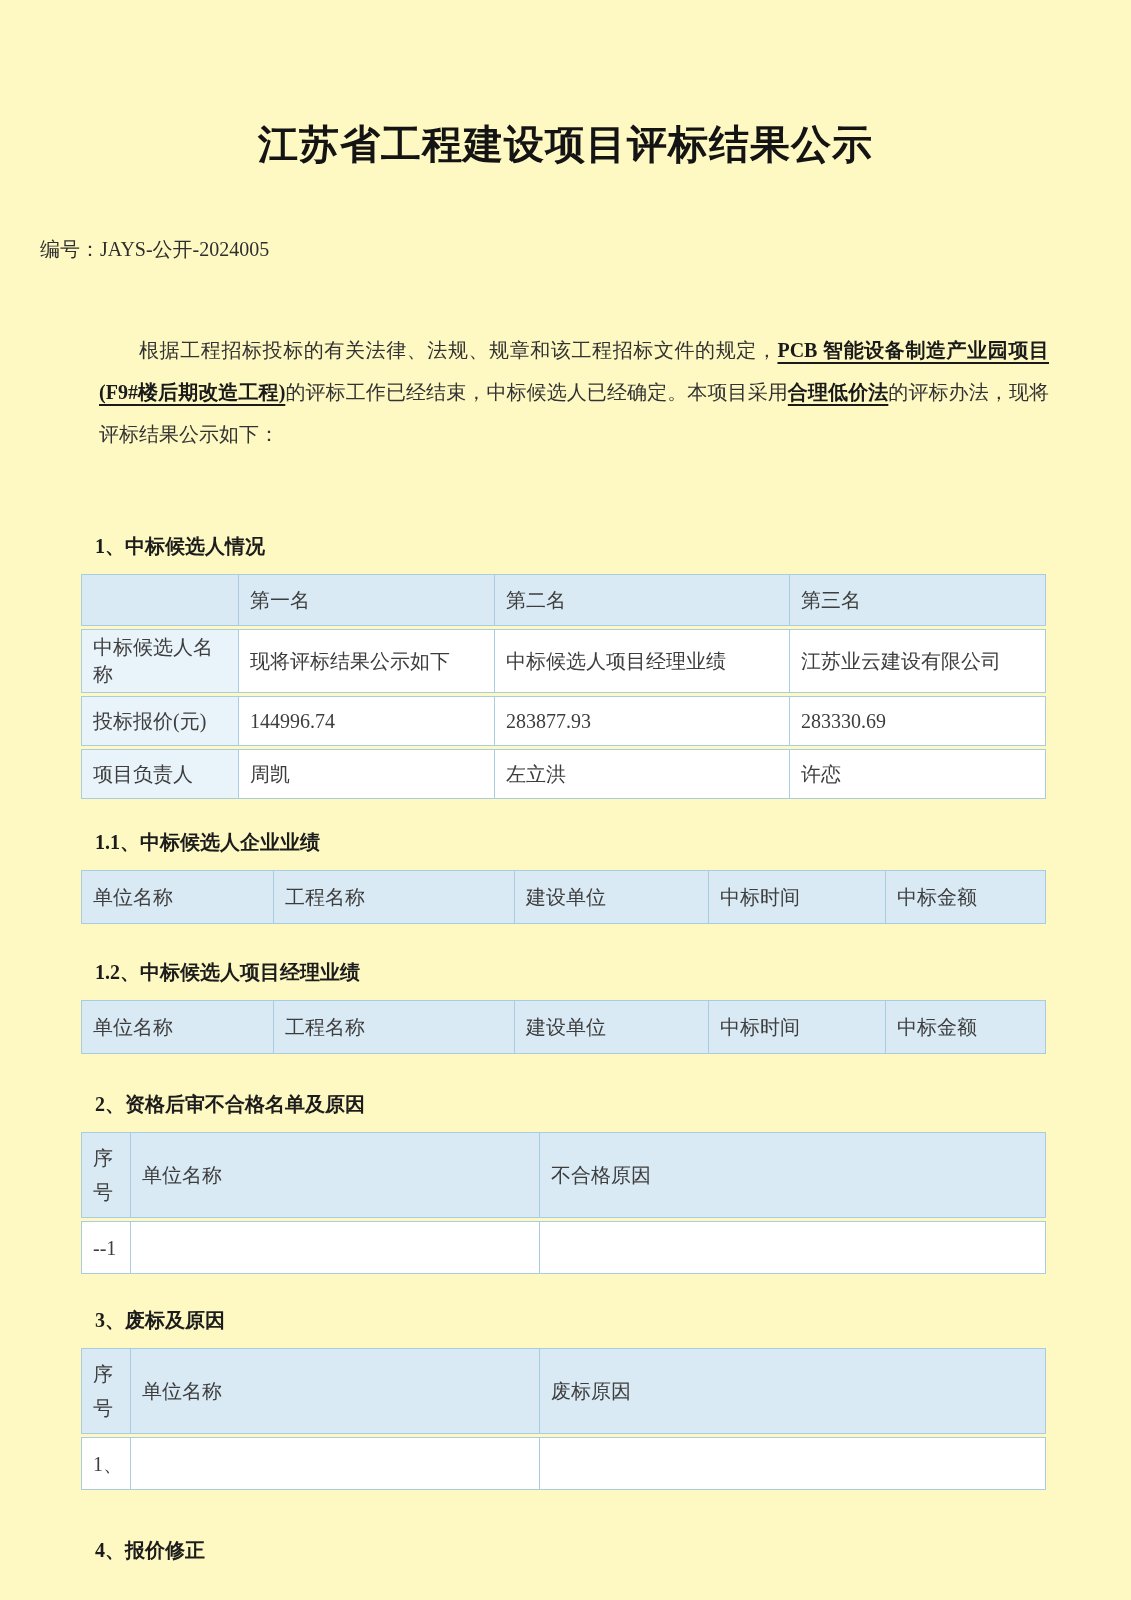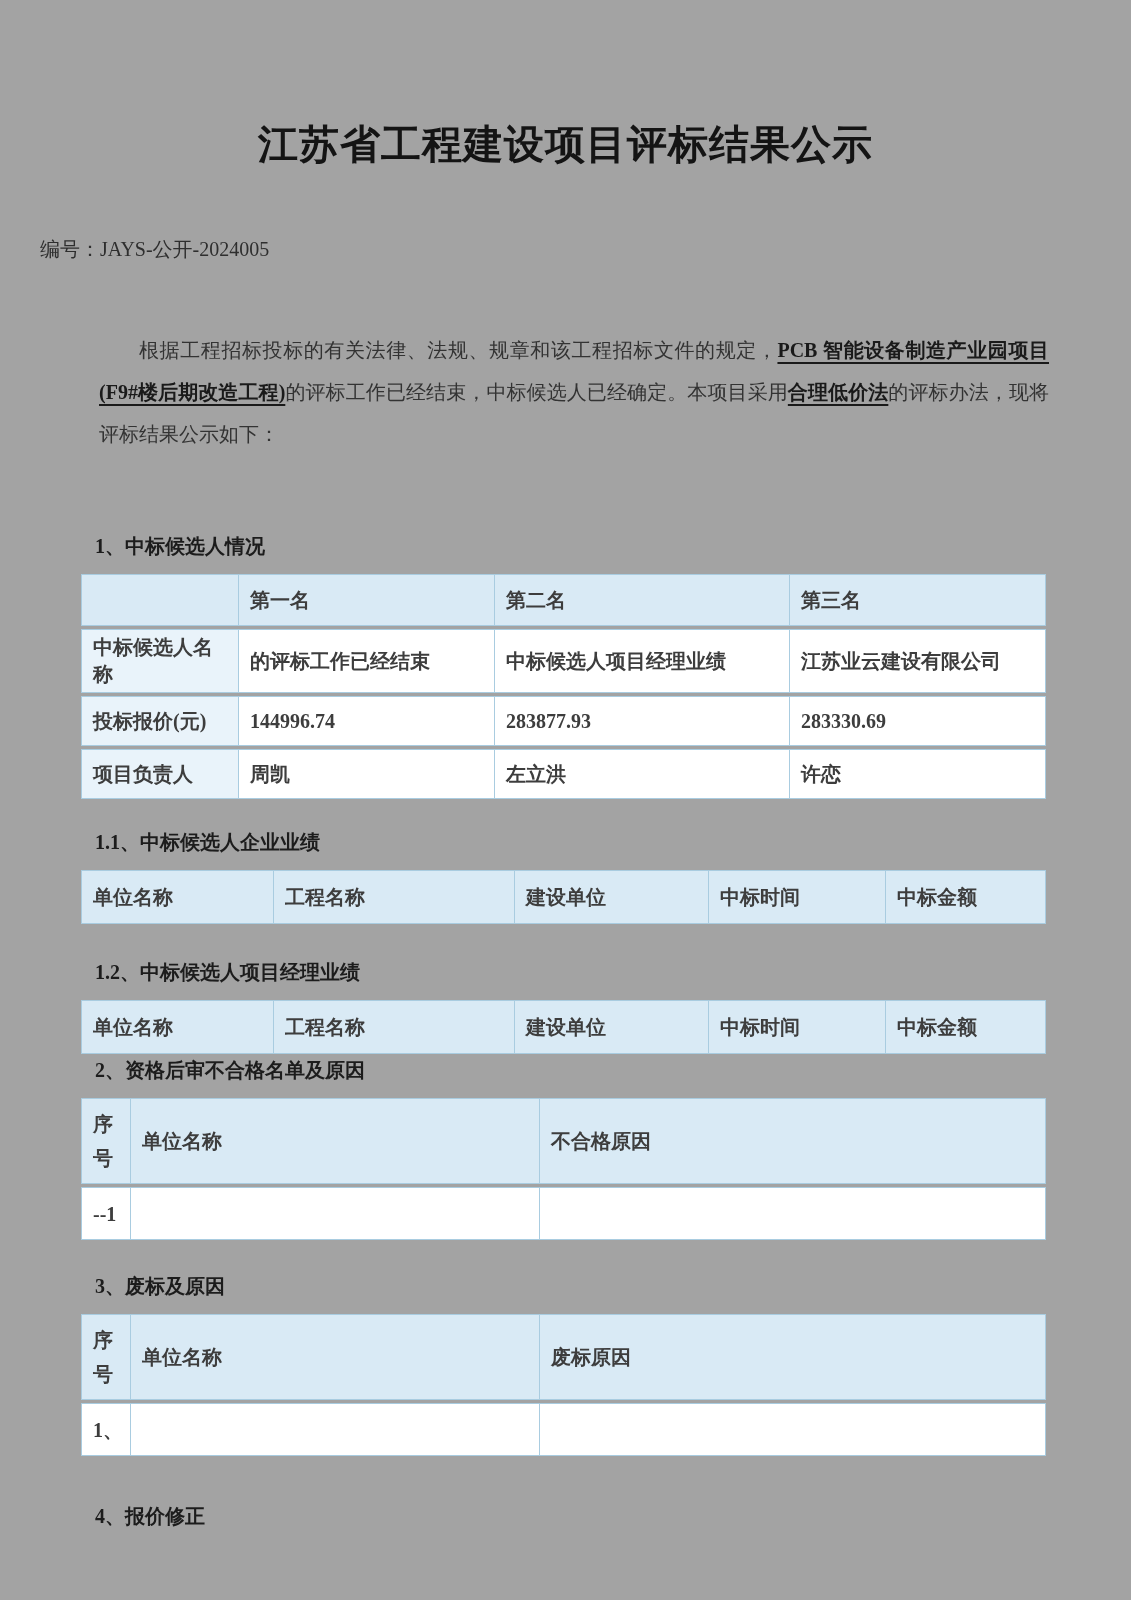--- a/index.html
+++ b/index.html
@@ -5,21 +5,21 @@
   html, body {
     margin: 0;
     padding: 0;
     background: #ffffff;
   }
   .page {
     position: relative;
     width: 1131px;
     height: 1600px;
     margin: 0 auto;
-    background: #a3a3a3;
+    background: #fef9c3;
     font-family: "Liberation Serif", "DejaVu Serif", serif;
     color: #3a3a3a;
     overflow: hidden;
   }
   .doc-title {
     margin: 118px 40px 0 40px;
     text-align: center;
     font-size: 40px;
     line-height: 54px;
     font-weight: bold;
@@ -51,41 +51,41 @@
     margin: 0;
     margin-left: 95px;
     font-size: 20px;
     font-weight: bold;
     color: #1c1c1c;
     line-height: 26px;
   }
   .h-1  { margin-top: 78px; }
   .h-11 { margin-top: 27px; }
   .h-12 { margin-top: 32px; }
-  .h-2  { }
+  .h-2  { margin-top: 34px; }
   .h-3  { margin-top: 30px; }
   .h-4  { margin-top: 44px; }
   table.doc-table {
     border-collapse: separate;
     border-spacing: 0 3px;
     table-layout: fixed;
     width: 965px;
     margin-left: 81px;
     margin-top: 12px;
     font-size: 20px;
     color: #3d3d3d;
   }
   table.doc-table th, table.doc-table td {
     border-top: 1px solid #a9cce0;
     border-bottom: 1px solid #a9cce0;
     border-right: 1px solid #a9cce0;
     padding: 4px 8px 4px 11px;
     text-align: left;
     vertical-align: middle;
-    font-weight: bold;
+    font-weight: normal;
     overflow: hidden;
     word-break: break-all;
   }
   table.doc-table th:first-child, table.doc-table td:first-child {
     border-left: 1px solid #a9cce0;
   }
   .hdr  { background: #d9eaf5; }
   .lbl  { background: #e9f3fa; }
   .datacell { background: #ffffff; }
   
@@ -122,21 +122,21 @@
     </colgroup>
     <tbody>
         <tr>
       <th class="hdr"></th>
       <th class="hdr">第一名</th>
       <th class="hdr">第二名</th>
       <th class="hdr">第三名</th>
     </tr>
     <tr class="r-name">
       <td class="lbl">中标候选人名称</td>
-      <td class="datacell">的评标工作已经结束</td>
+      <td class="datacell">现将评标结果公示如下</td>
       <td class="datacell">中标候选人项目经理业绩</td>
       <td class="datacell">江苏业云建设有限公司</td>
     </tr>
     <tr class="r-price">
       <td class="lbl">投标报价(元)</td>
       <td class="datacell">144996.74</td>
       <td class="datacell">283877.93</td>
       <td class="datacell">283330.69</td>
     </tr>
     <tr class="r-mgr">

